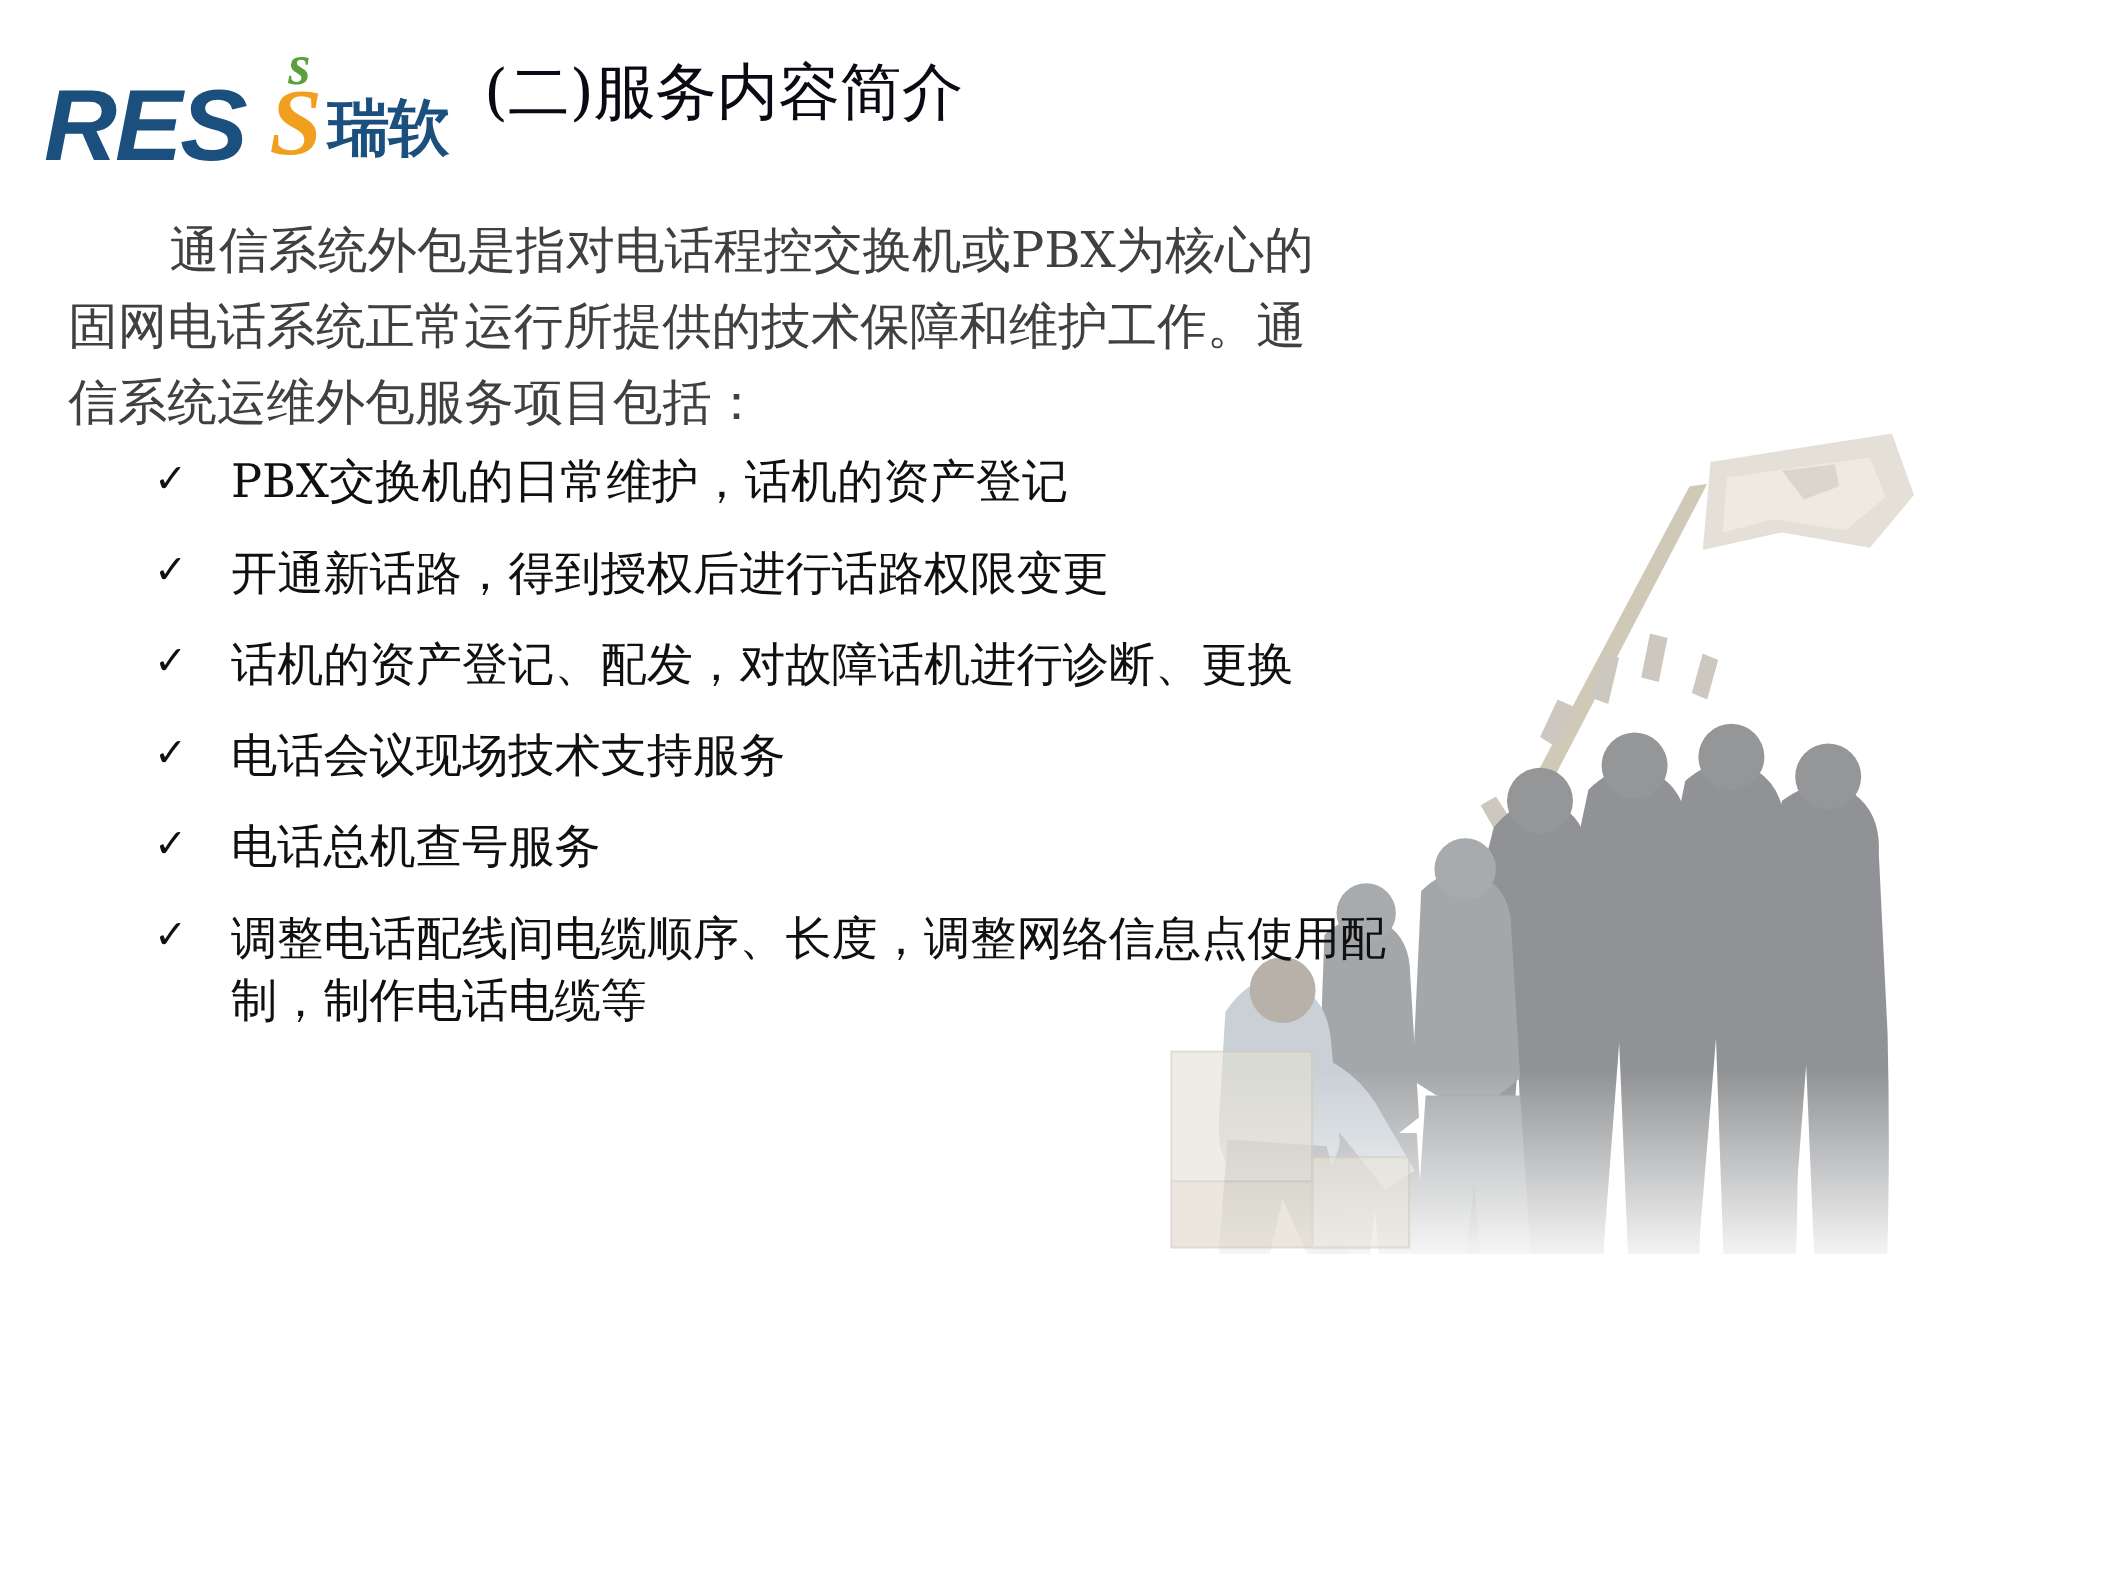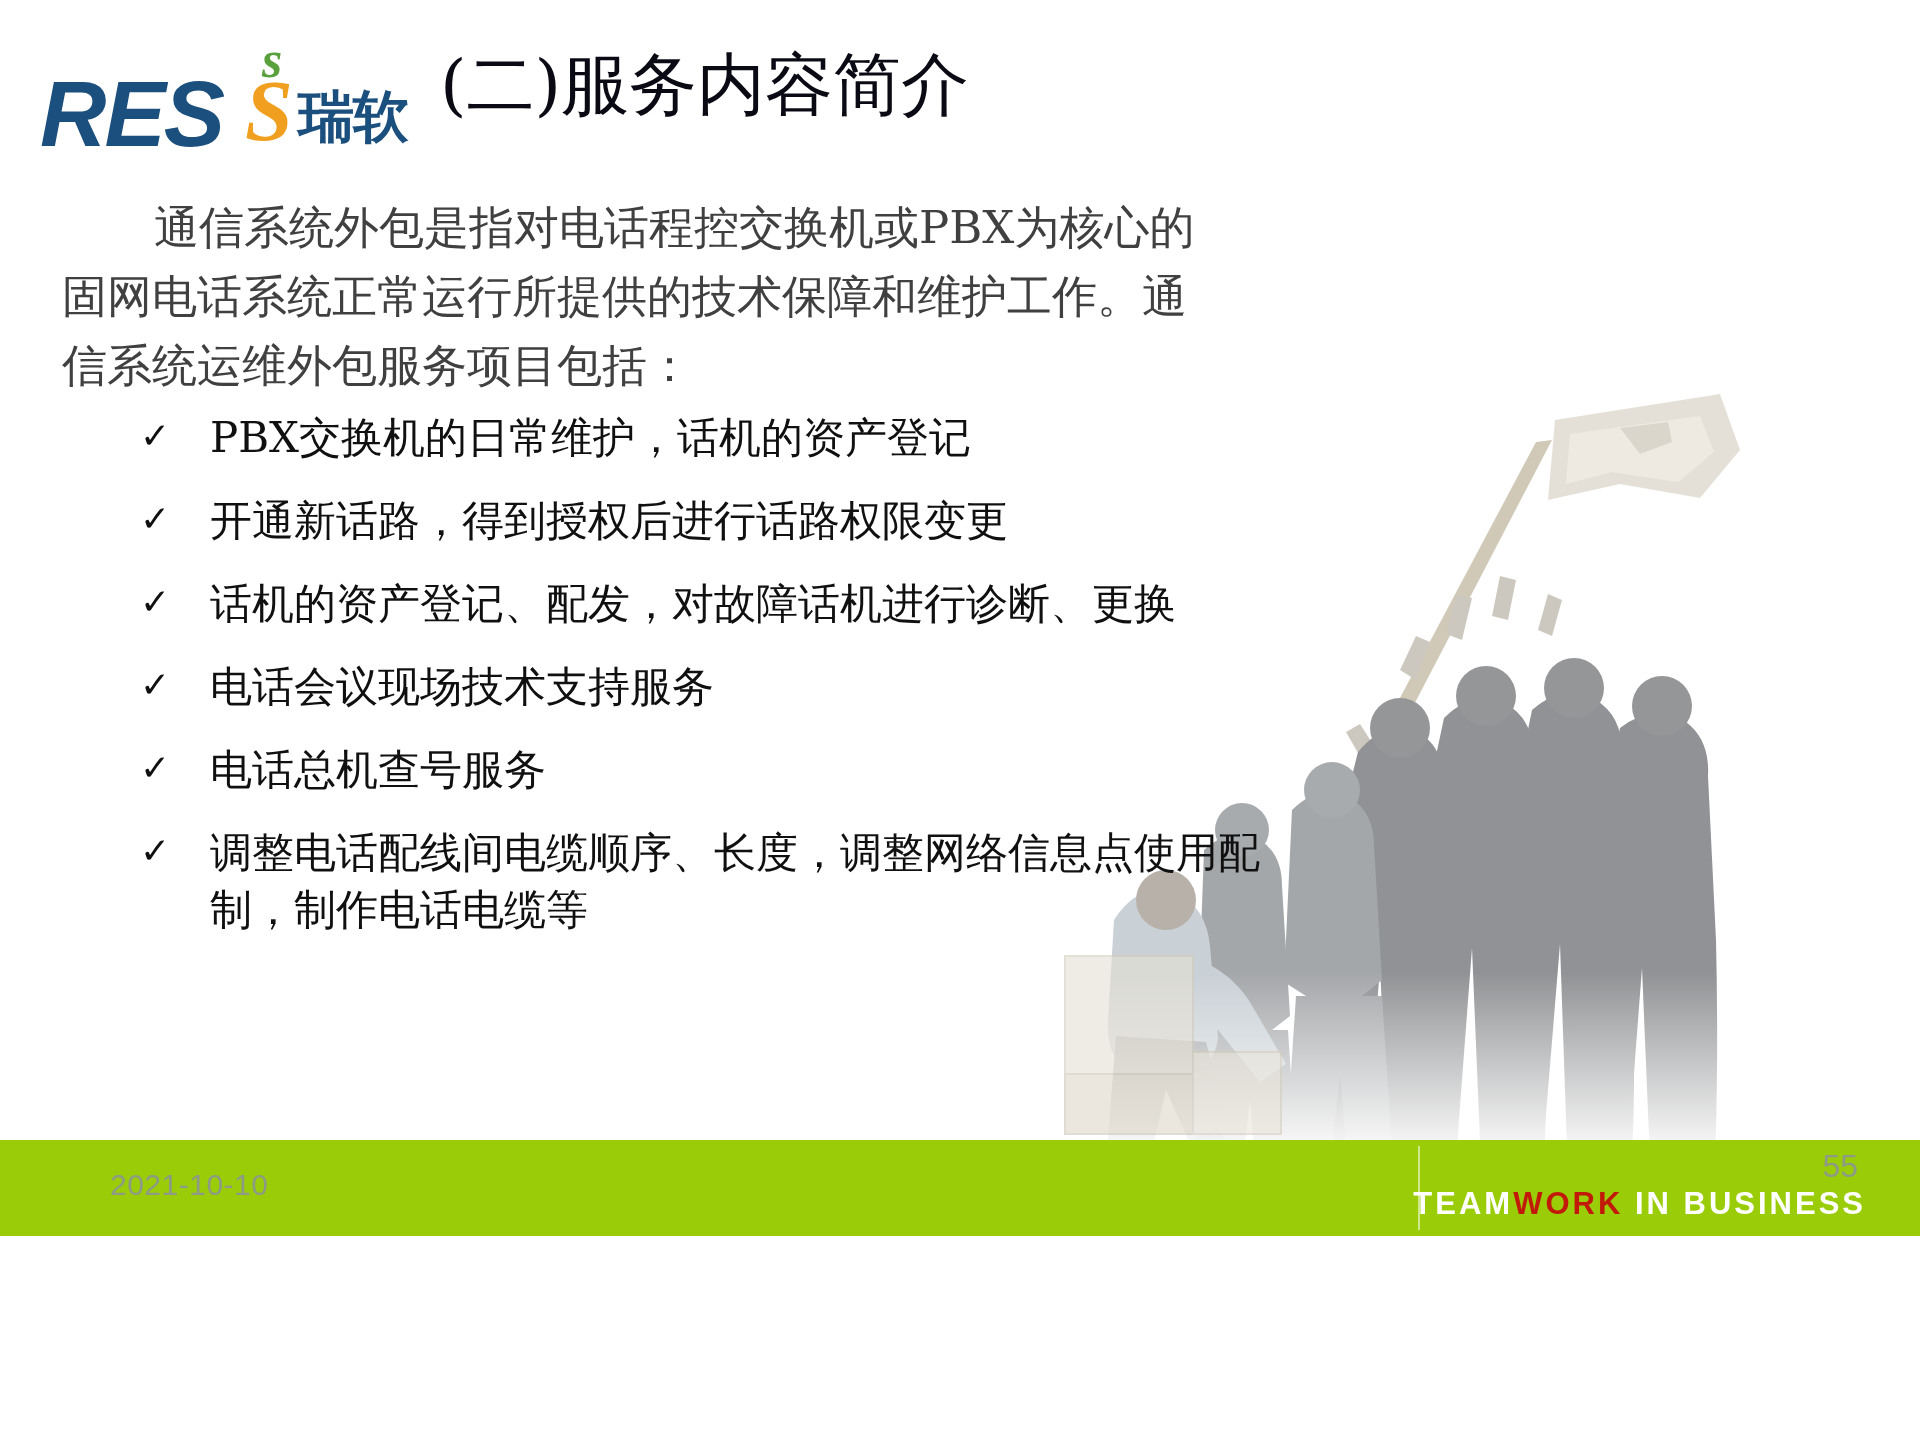--- a/index.html
+++ b/index.html
@@ -42,21 +42,21 @@
     position:absolute;left:258px;top:58px;
     font-family:"DejaVu Sans",sans-serif;
     font-weight:bold;
     font-size:56px;line-height:62px;
     color:#1b4f7e;
     letter-spacing:-1px;
   }
   .slide-title{
     position:absolute;left:440px;top:42px;
     font-family:"DejaVu Serif","Liberation Serif",serif;
-    font-size:68px;line-height:86px;
+    font-size:56px;line-height:86px;
     color:#0a0a14;
     white-space:nowrap;
   }
 
   
   .photo{
     position:absolute;right:0px;bottom:96px;
     width:820px;height:760px;
     opacity:.62;
     pointer-events:none;
@@ -239,20 +239,14 @@
         <span>电话总机查号服务</span>
       </li>
       <li class="bullet">
         <span class="tick">✓</span>
         <span>调整电话配线间电缆顺序、长度，调整网络信息点使用配</span>
         <span class="cont">制，制作电话电缆等</span>
       </li>
     </ul>
   </div>
 
-  <div class="footer">
-    <span class="footer-date">2021-10-10</span>
-    <span class="footer-divider"></span>
-    <span class="footer-page">55</span>
-    <span class="footer-tagline"><span>TEAM</span><span class="hl">WORK</span><span> IN BUSINESS</span></span>
-  </div>
 
 </div>
 
 </body></html>

